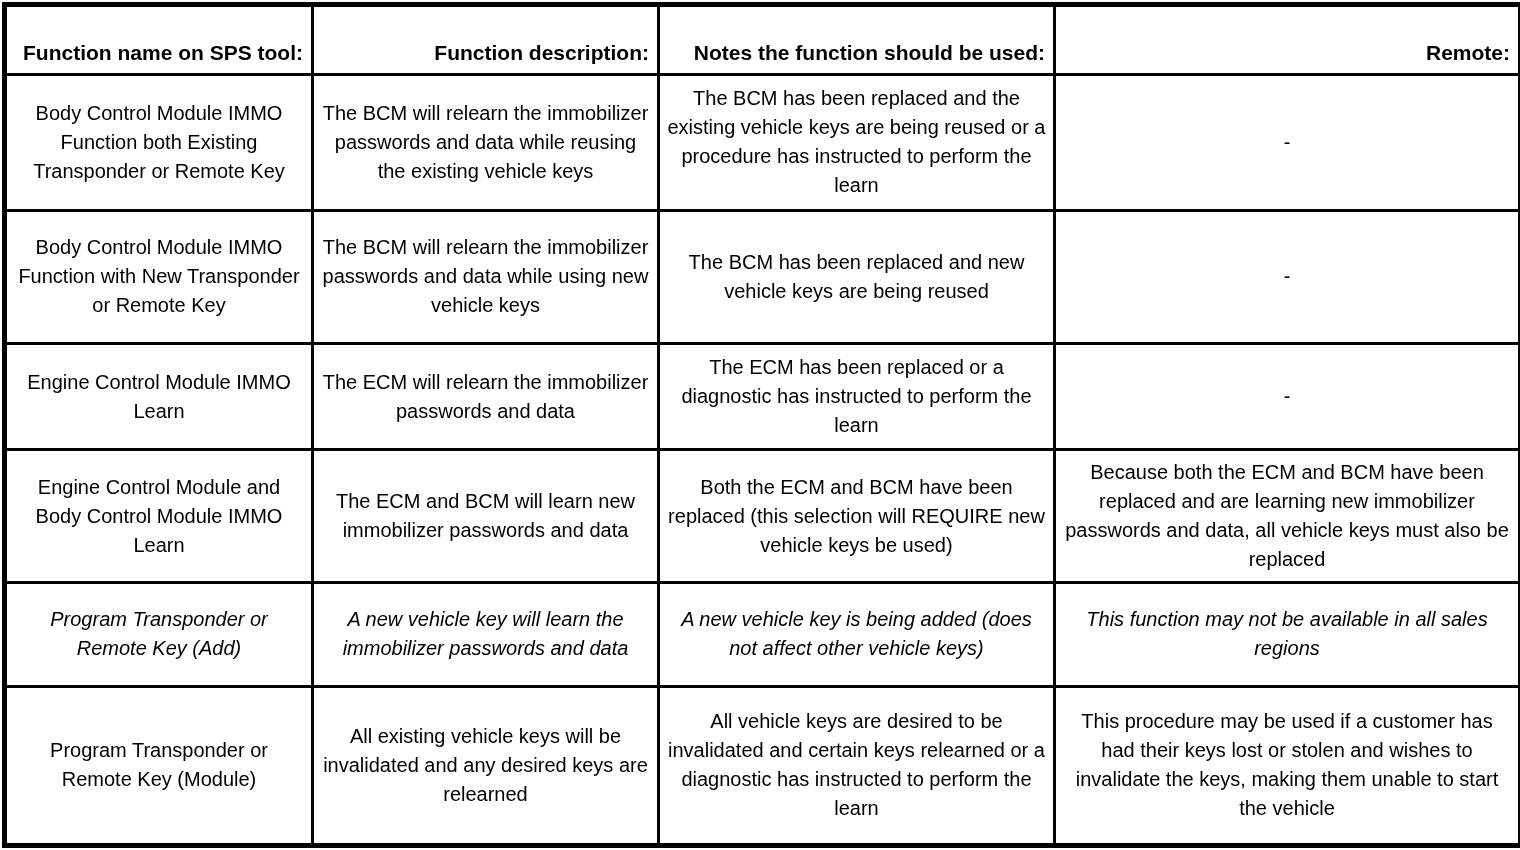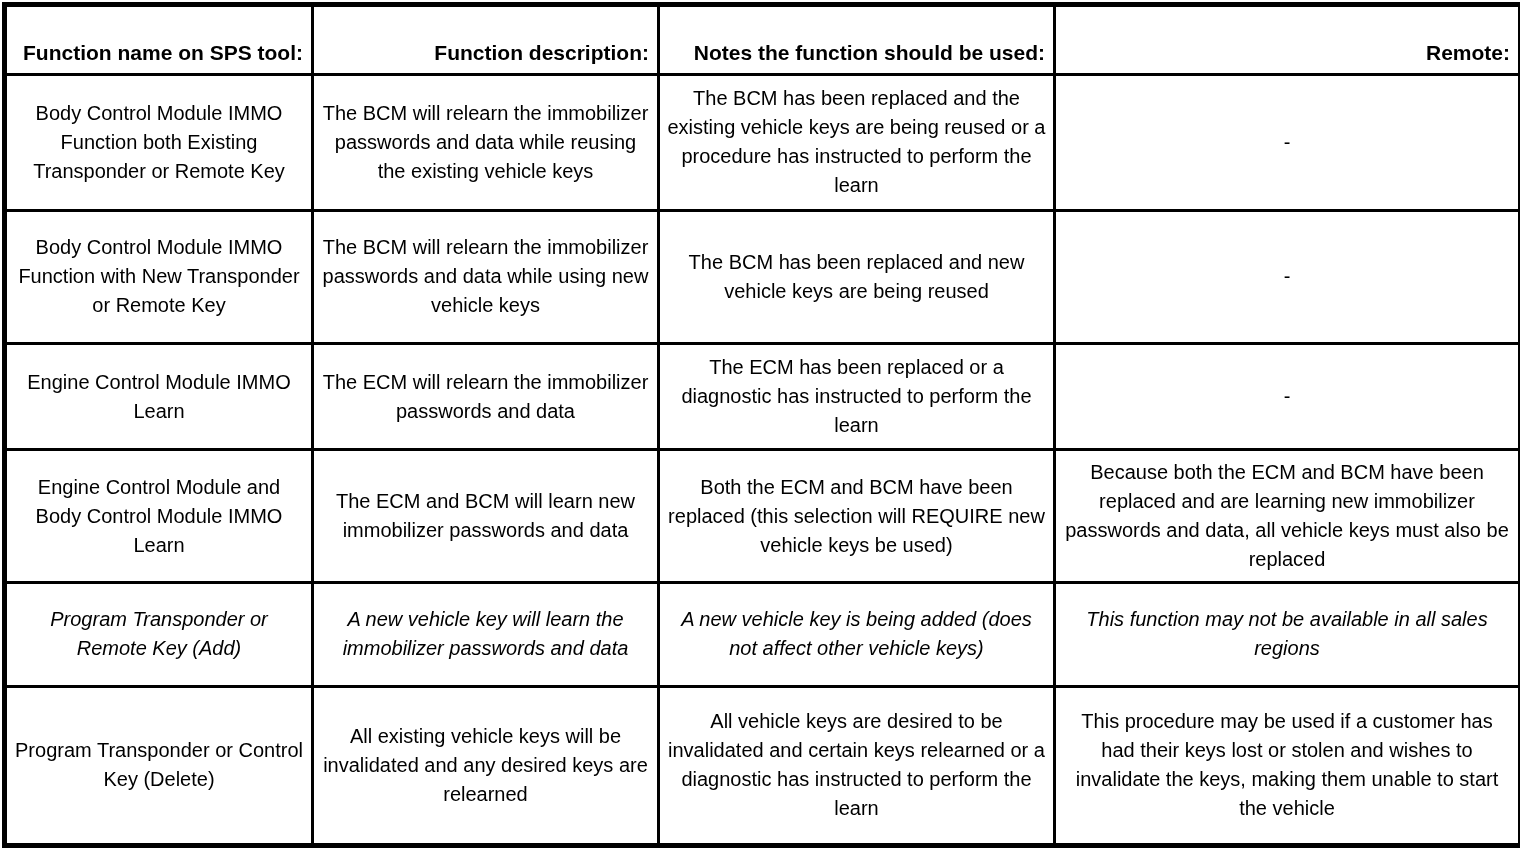--- a/index.html
+++ b/index.html
@@ -93,19 +93,19 @@
       <td>Both the ECM and BCM have been replaced (this selection will REQUIRE new vehicle keys be used)</td>
       <td>Because both the ECM and BCM have been replaced and are learning new immobilizer passwords and data, all vehicle keys must also be replaced</td>
     </tr>
     <tr class="row-r5">
       <td>Program Transponder or Remote Key (Add)</td>
       <td>A new vehicle key will learn the immobilizer passwords and data</td>
       <td>A new vehicle key is being added (does not affect other vehicle keys)</td>
       <td>This function may not be available in all sales regions</td>
     </tr>
     <tr class="row-r6">
-      <td>Program Transponder or Control Key (Delete)</td>
+      <td>Program Transponder or Remote Key (Module)</td>
       <td>All existing vehicle keys will be invalidated and any desired keys are relearned</td>
       <td>All vehicle keys are desired to be invalidated and certain keys relearned or a diagnostic has instructed to perform the learn</td>
       <td>This procedure may be used if a customer has had their keys lost or stolen and wishes to invalidate the keys, making them unable to start the vehicle</td>
     </tr>
   </tbody>
 </table>
 
 </body></html>

